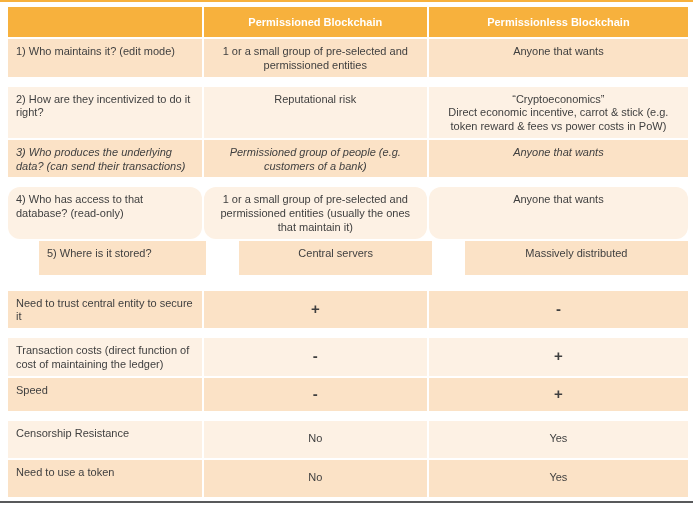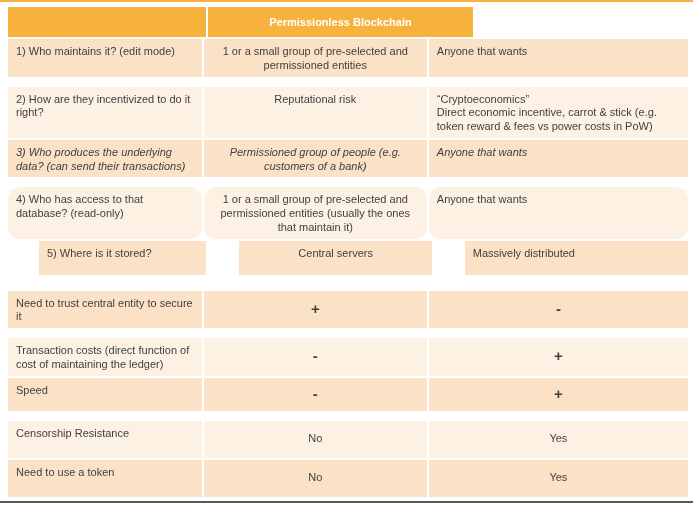--- a/index.html
+++ b/index.html
@@ -30,21 +30,21 @@
     margin-bottom:2px;
   }
   .cell {
     padding:6px 8px 4px 8px;
     font-size:11px;
     line-height:1.25;
     box-sizing:border-box;
   }
   .c1 { width:198px; margin-right:2px; text-align:left; }
   .c2 { width:228px; margin-right:2px; text-align:center; }
-  .c3 { width:265px; text-align:left; }
+  .c3 { width:265px; text-align:center; }
   .band-a .cell { background:var(--band_dark,#FBE2C6); }
   .band-b .cell { background:var(--band_light,#FDF1E4);margin-top:8px; }
   .header-row .cell {
     background:var(--header_bg,#F7B13D);
     color:var(--header_text,#FFFFFF);
     font-weight:bold;
     display:flex; align-items:center; justify-content:center;
   }
   .header-row .c1 { justify-content:flex-start; }
   .preline { white-space:pre-line; }
@@ -71,20 +71,21 @@
 </style>
 </head>
 <body>
 
 <div class="top-strip"></div>
 
 <div class="cmp-table">
 
   <div class="row header-row rh30">
     <div class="cell c1"></div>
+    <div class="cell c2">Permissioned Blockchain</div>
     <div class="cell c3">Permissionless Blockchain</div>
   </div>
 
   <div class="row band-a rh30">
     <div class="cell c1">1) Who maintains it? (edit mode)</div>
     <div class="cell c2 preline">1 or a small group of pre-selected and permissioned entities</div>
     <div class="cell c3 preline">Anyone that wants</div>
   </div>
   <div class="row band-b rh48">
     <div class="cell c1">2) How are they incentivized to do it right?</div>

